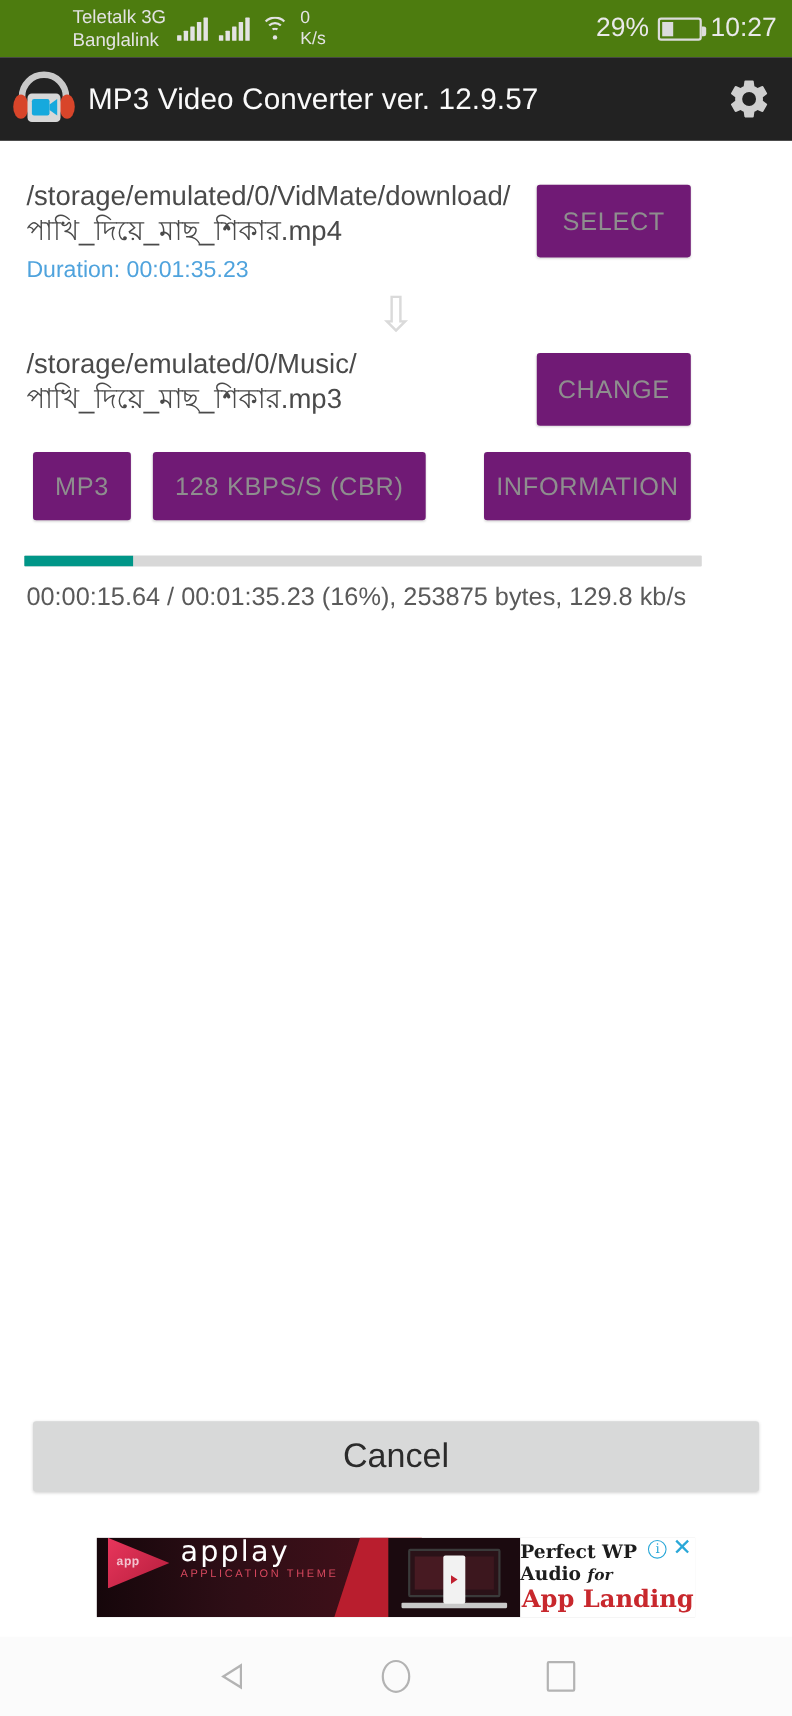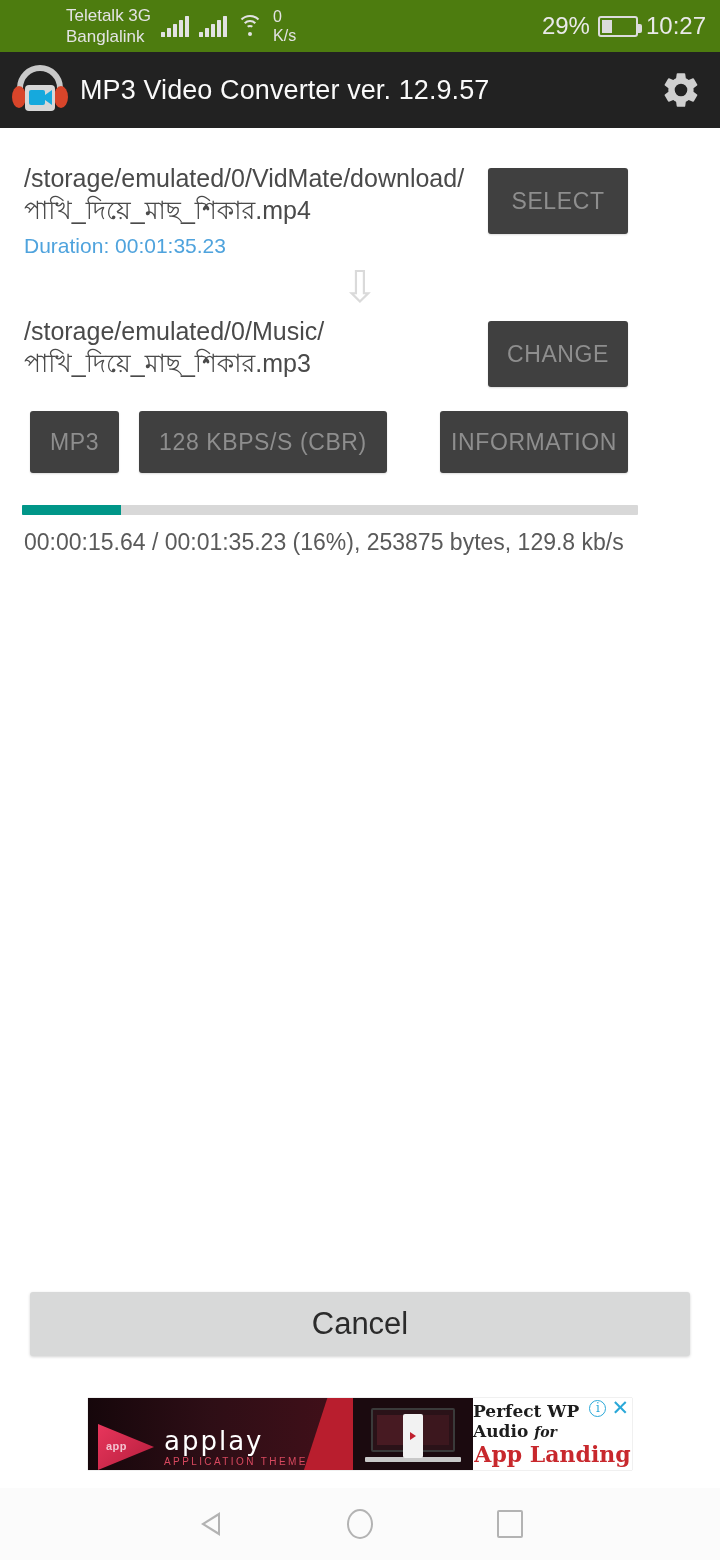--- a/index.html
+++ b/index.html
@@ -57,21 +57,21 @@
 
   
   .content { position:absolute; top:128px; left:0; width:660px; }
 
   .row { display:flex; align-items:flex-start; }
   .paths { padding-left:24px; padding-right:10px; flex:1 1 auto; min-width:0; }
   .path-line { font-size:25px; line-height:32px; color:#4a4a4a; }
   .path-sub { font-size:21px; line-height:27px; color:#4fa3dd; }
 
   .btn {
-    background:#404040; color:#8e8e8e; border:none;
+    background:#701a75; color:#8e8e8e; border:none;
     font-size:23px; letter-spacing:.6px; font-family:"Liberation Sans", sans-serif;
     border-radius:3px; text-align:center;
     box-shadow:0 1px 2px rgba(0,0,0,.14);
   }
   .btn-select { width:140px; height:66px; }
   .btn-change { width:140px; height:66px; }
   .btn-info   { width:188px; height:62px; font-size:23px; }
   .btn-fmt    { height:62px; padding:0 20px; font-size:23px; }
 
   .arrow-wrap { width:720px; display:flex; justify-content:center; }
@@ -96,21 +96,21 @@
   .ad {
     position:absolute; left:88px; top:1398px; width:544px; height:72px;
     background:#ffffff; display:flex; overflow:hidden;
     box-shadow:0 0 1px rgba(0,0,0,.35);
   }
   .ad-left {
     width:265px; height:72px; position:relative; flex:0 0 auto;
     background:
       linear-gradient(90deg, rgba(20,6,10,.92) 0%, rgba(46,14,22,.86) 45%, rgba(70,16,26,.9) 100%),
       #2a0d13;
-    display:flex; align-items:flex-end;
+    display:flex; align-items:flex-start;
   }
   .ad-left::after {
     content:""; position:absolute; right:-18px; top:-10px; width:56px; height:96px;
     background:#c0202f; transform:skewX(-18deg); opacity:.95;
   }
   .play-logo {
     width:56px; height:46px; margin-left:10px; position:relative; flex:0 0 auto;
   }
   .play-logo .tri {
     position:absolute; inset:0;

